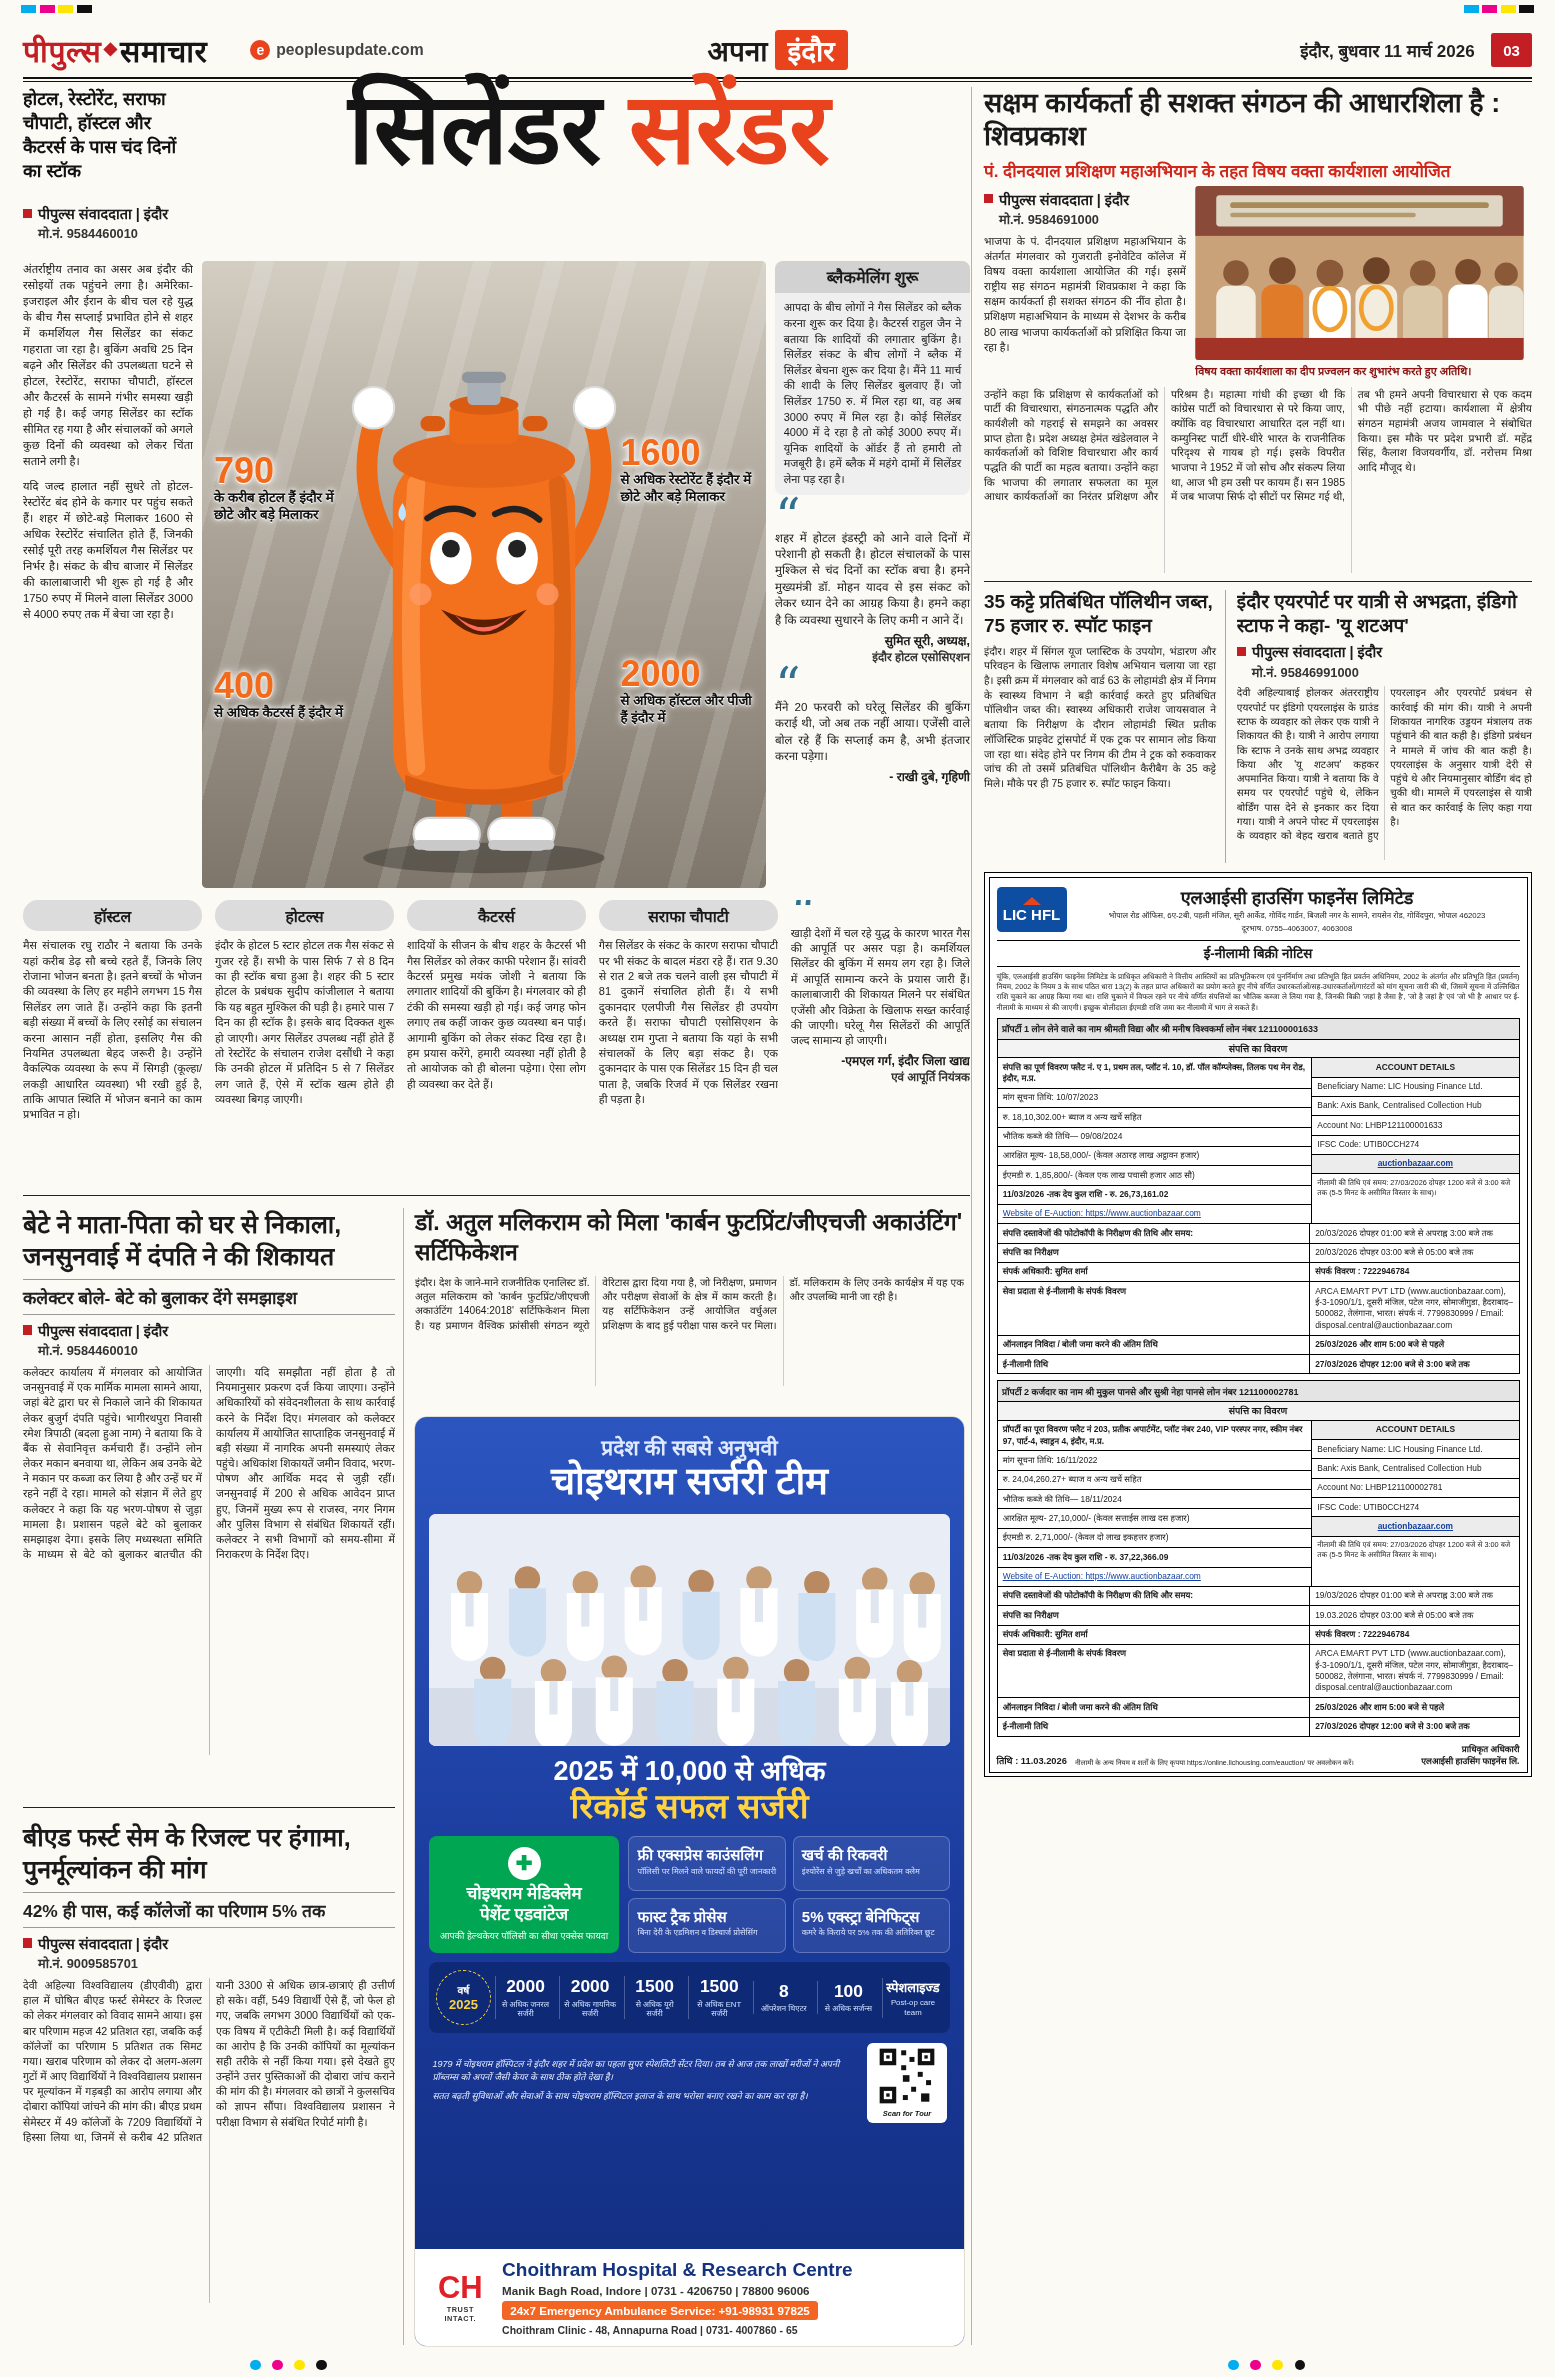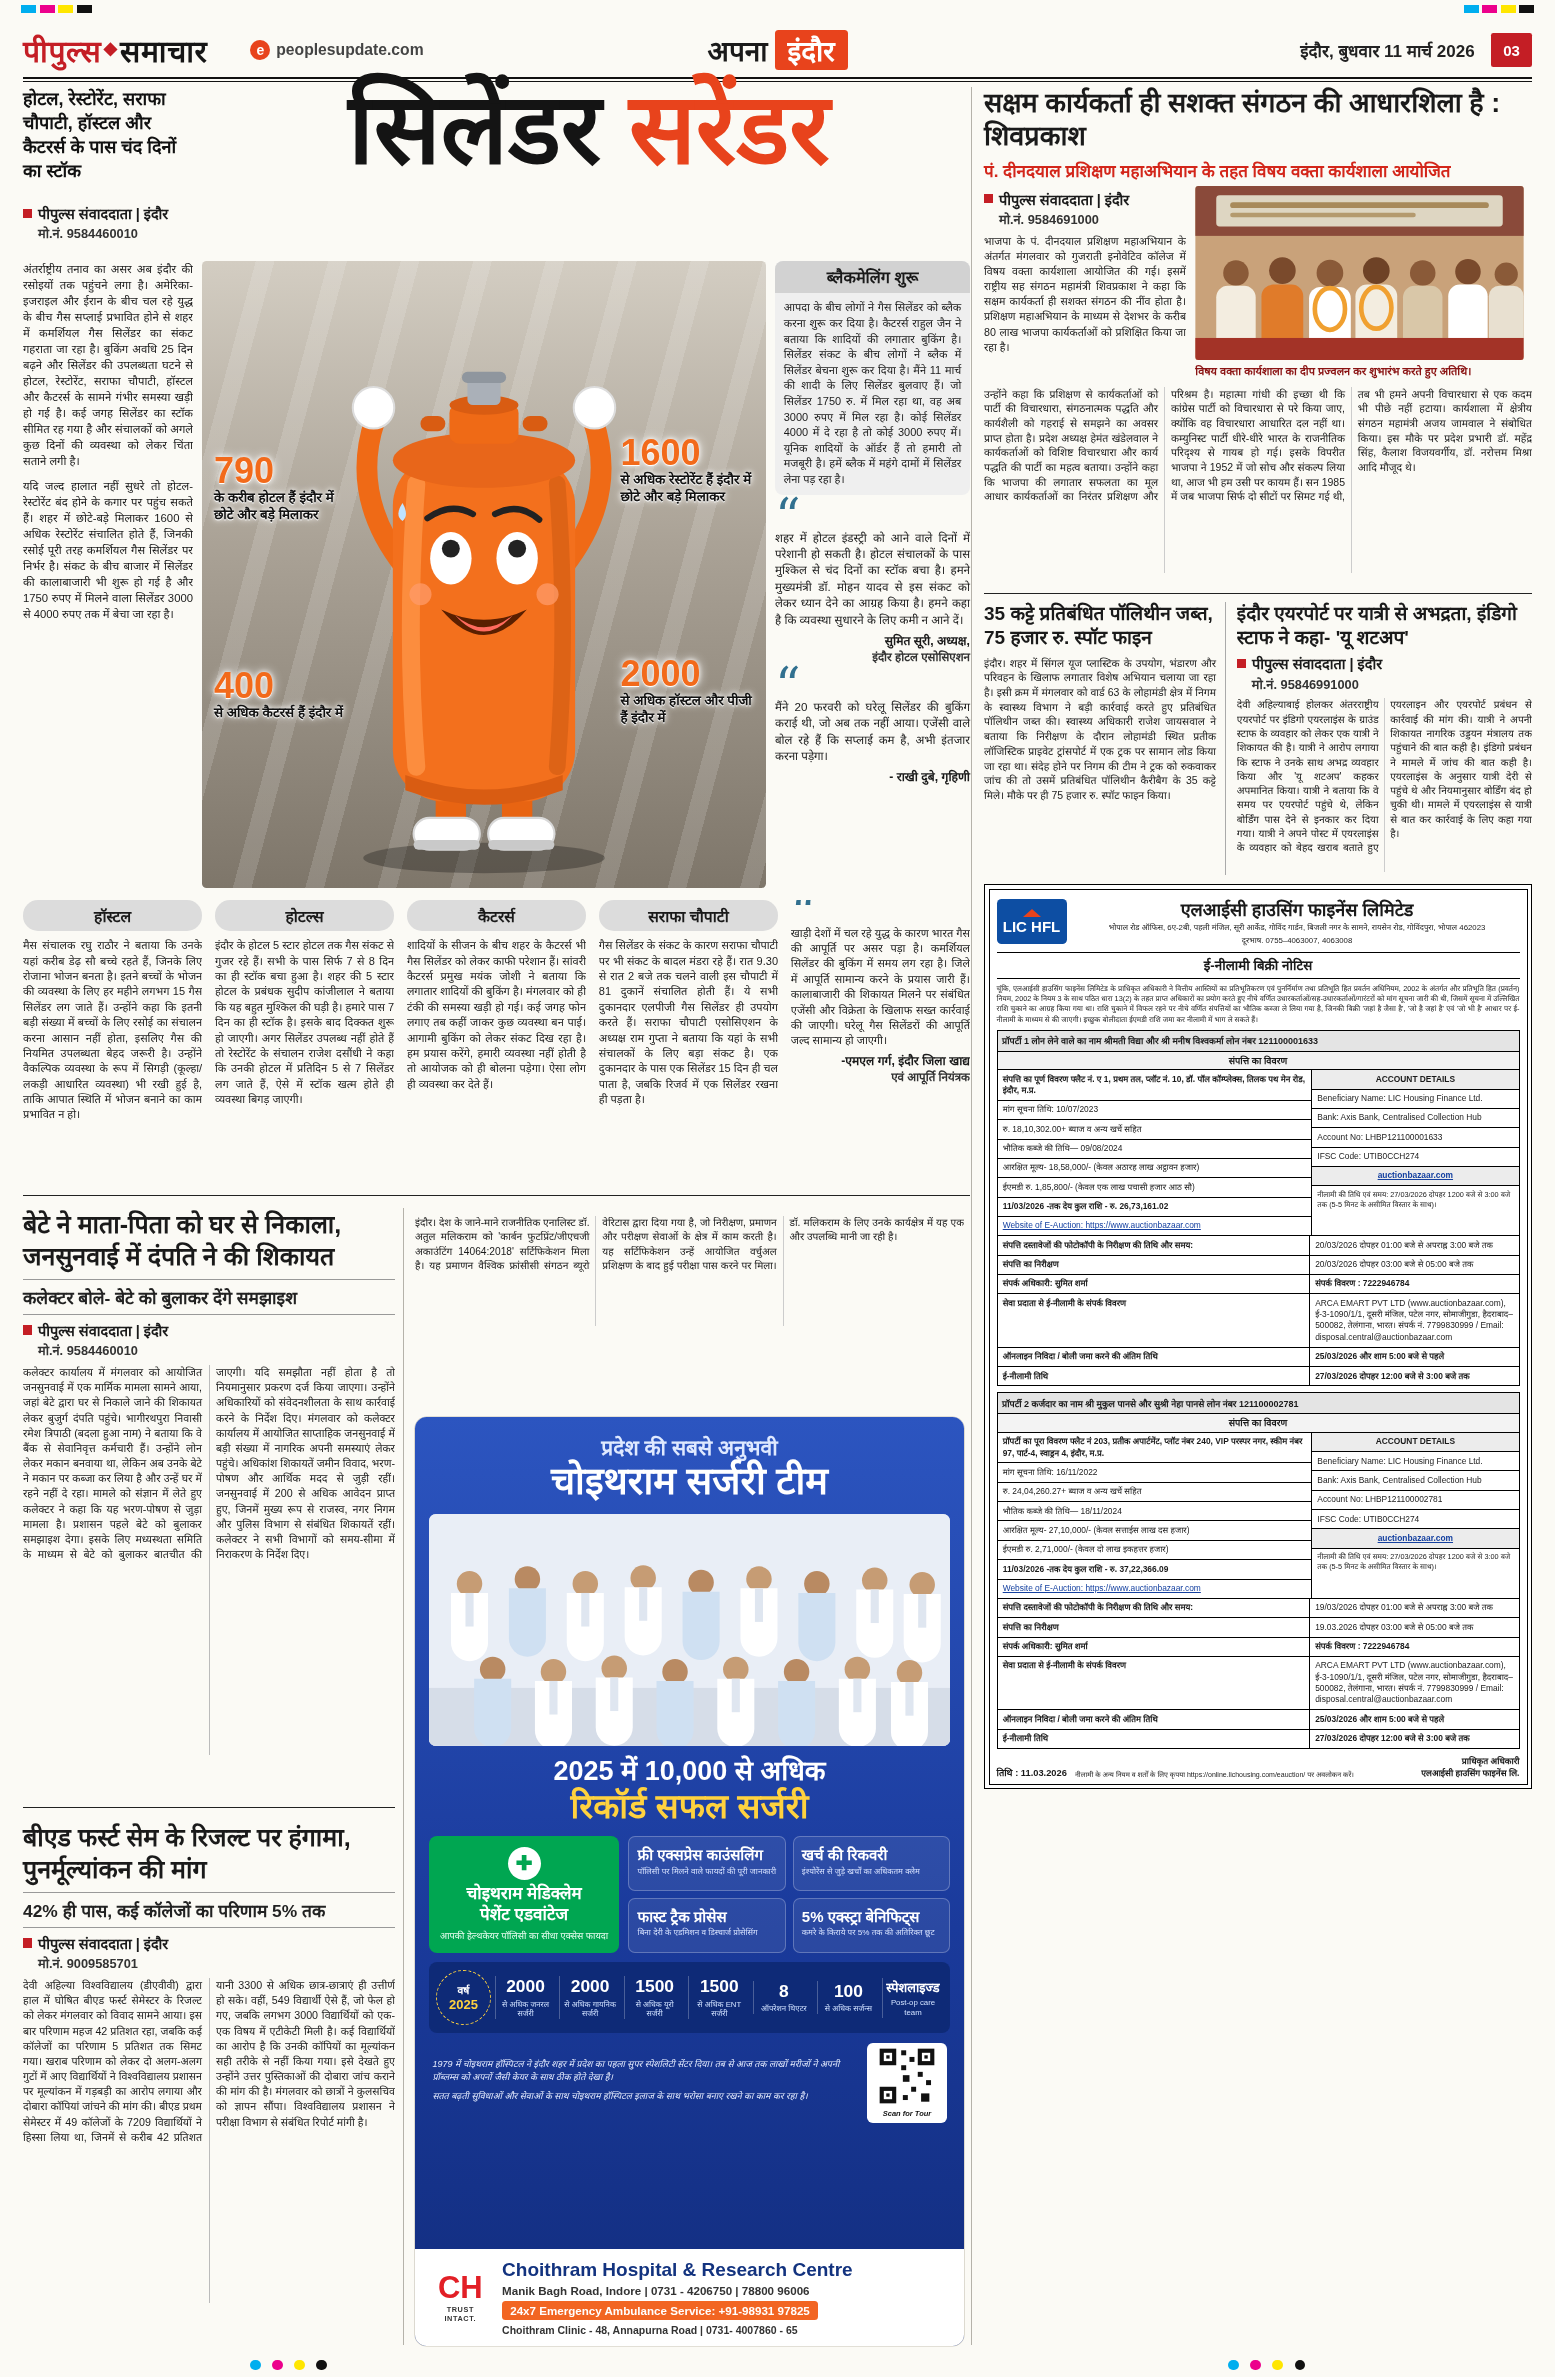--- a/index.html
+++ b/index.html
@@ -69,21 +69,21 @@
   .rightcol{position:absolute;left:984px;top:87px;width:548px;}
   .org-head{font-size:27px;line-height:1.22;font-weight:900;}
   .org-sub{color:#d3261a;font-size:17px;font-weight:800;margin:5.8px 0 3.5px;}
   .org-top{display:flex;gap:9.3px;margin-top:4.6px;}
   .org-left{width:202px;}
   .org-intro{font-size:10.7px;line-height:1.42;margin-top:5.8px;overflow:hidden;height:145px;}
   .org-photo{width:329px;}
   .org-img{width:329px;height:174px;border-radius:3.5px;overflow:hidden;display:block;}
   .org-cap{font-size:11px;font-weight:700;color:#8a1313;margin-top:3.5px;line-height:1.3;}
   .org-body{column-count:3;column-gap:12.8px;column-rule:0.6px solid #ccc;font-size:10.5px;line-height:1.4;margin-top:8.1px;height:186px;overflow:hidden;}
-  .stories{display:flex;gap:10.5px;border-top:1.2px solid #222;margin-top:20px;padding-top:8.1px;height:273px;}
+  .stories{display:flex;gap:10.5px;border-top:1.2px solid #222;margin-top:8px;padding-top:8.1px;height:273px;}
   .poly{width:232px;border-right:0.6px solid #aaa;padding-right:9.3px;overflow:hidden;}
   .poly-head{font-size:19px;line-height:1.3;font-weight:900;margin-bottom:5.8px;}
   .poly-body{font-size:10.5px;line-height:1.4;}
   .airport{flex:1;overflow:hidden;}
   .air-head{font-size:19px;line-height:1.3;font-weight:900;}
   .air-body{column-count:2;column-gap:11.6px;column-rule:0.6px solid #ccc;font-size:10.2px;line-height:1.4;margin-top:5.8px;height:174px;overflow:hidden;}
 
   
   .lic{border:1.2px solid #000;padding:3.5px;margin-top:9.3px;background:#fff;}
   .lic-inner{border:0.6px solid #000;padding:7px 7px 4.6px;}
@@ -545,20 +545,21 @@
     <div class="bl-sub">42% ही पास, कई कॉलेजों का परिणाम 5% तक</div>
     <div class="byline">
         <span class="bsq"></span>
         <span>पीपुल्स संवाददाता | इंदौर</span>
       </div>
     <div class="phone">मो.नं. 9009585701</div>
     <div class="bl-body j">देवी अहिल्या विश्वविद्यालय (डीएवीवी) द्वारा हाल में घोषित बीएड फर्स्ट सेमेस्टर के रिजल्ट को लेकर मंगलवार को विवाद सामने आया। इस बार परिणाम महज 42 प्रतिशत रहा, जबकि कई कॉलेजों का परिणाम 5 प्रतिशत तक सिमट गया। खराब परिणाम को लेकर दो अलग-अलग गुटों में आए विद्यार्थियों ने विश्वविद्यालय प्रशासन पर मूल्यांकन में गड़बड़ी का आरोप लगाया और दोबारा कॉपियां जांचने की मांग की। बीएड प्रथम सेमेस्टर में 49 कॉलेजों के 7209 विद्यार्थियों ने हिस्सा लिया था, जिनमें से करीब 42 प्रतिशत यानी 3300 से अधिक छात्र-छात्राएं ही उत्तीर्ण हो सके। वहीं, 549 विद्यार्थी ऐसे हैं, जो फेल हो गए, जबकि लगभग 3000 विद्यार्थियों को एक-एक विषय में एटीकेटी मिली है। कई विद्यार्थियों का आरोप है कि उनकी कॉपियों का मूल्यांकन सही तरीके से नहीं किया गया। इसे देखते हुए उन्होंने उत्तर पुस्तिकाओं की दोबारा जांच कराने की मांग की है। मंगलवार को छात्रों ने कुलसचिव को ज्ञापन सौंपा। विश्वविद्यालय प्रशासन ने परीक्षा विभाग से संबंधित रिपोर्ट मांगी है।</div>
   </article>
 
   <article class="atul">
+    <h1 class="atul-head" style="margin:0">डॉ. अतुल मलिकराम को मिला 'कार्बन फुटप्रिंट/जीएचजी अकाउंटिंग' सर्टिफिकेशन</h1>
     <div class="atul-body j">इंदौर। देश के जाने-माने राजनीतिक एनालिस्ट डॉ. अतुल मलिकराम को 'कार्बन फुटप्रिंट/जीएचजी अकाउंटिंग 14064:2018' सर्टिफिकेशन मिला है। यह प्रमाणन वैश्विक फ्रांसीसी संगठन ब्यूरो वेरिटास द्वारा दिया गया है, जो निरीक्षण, प्रमाणन और परीक्षण सेवाओं के क्षेत्र में काम करती है। यह सर्टिफिकेशन उन्हें आयोजित वर्चुअल प्रशिक्षण के बाद हुई परीक्षा पास करने पर मिला। डॉ. मलिकराम के लिए उनके कार्यक्षेत्र में यह एक और उपलब्धि मानी जा रही है।</div>
   </article>
 
   <section class="choi">
     <div class="choi-h1">प्रदेश की सबसे अनुभवी</div>
     <div class="choi-h2">चोइथराम सर्जरी टीम</div>
 
     <div class="choi-photo">
       <svg viewBox="0 0 900 400" width="100%" height="100%">
         <defs>

